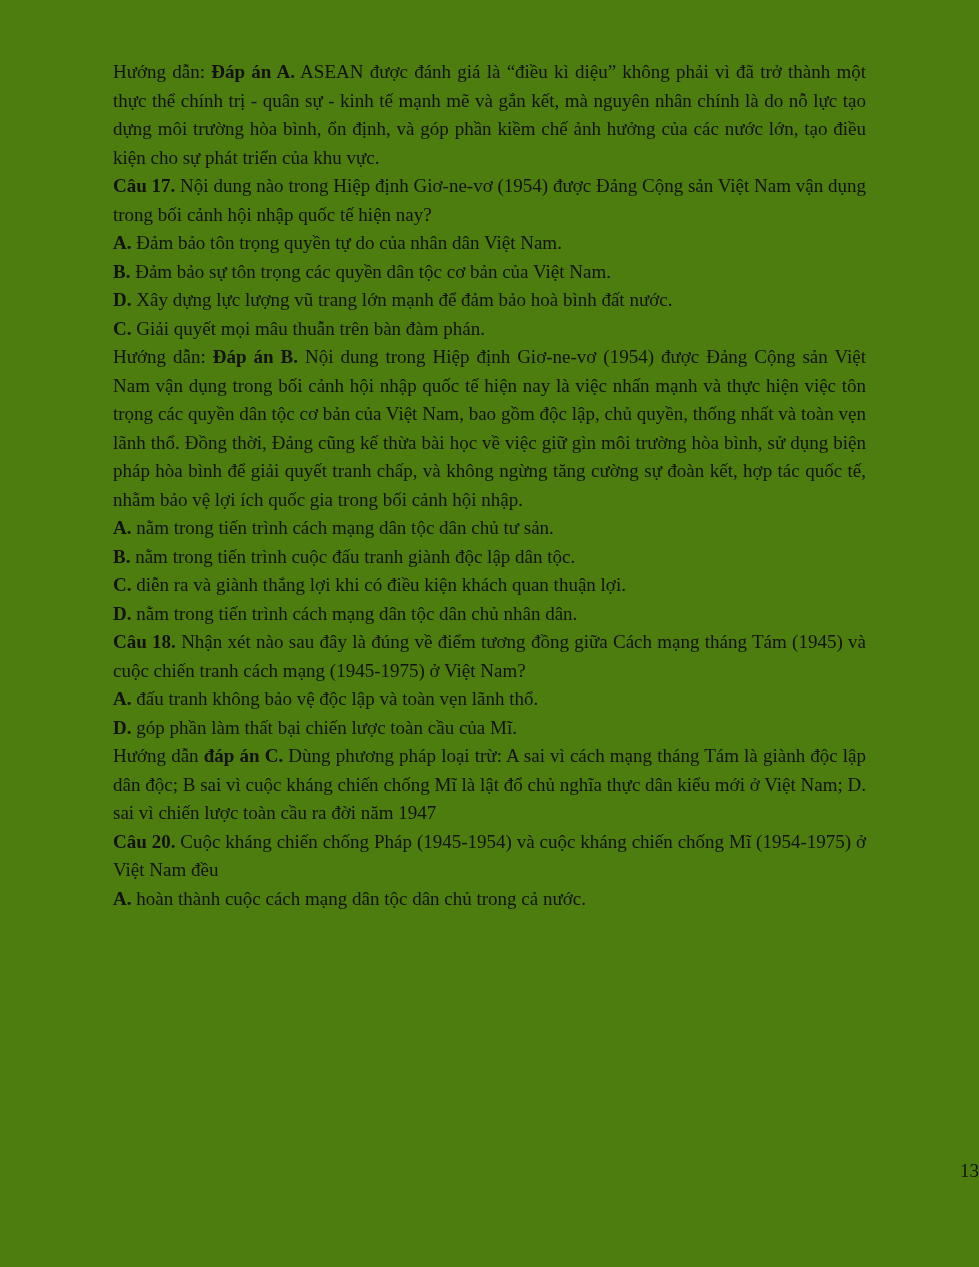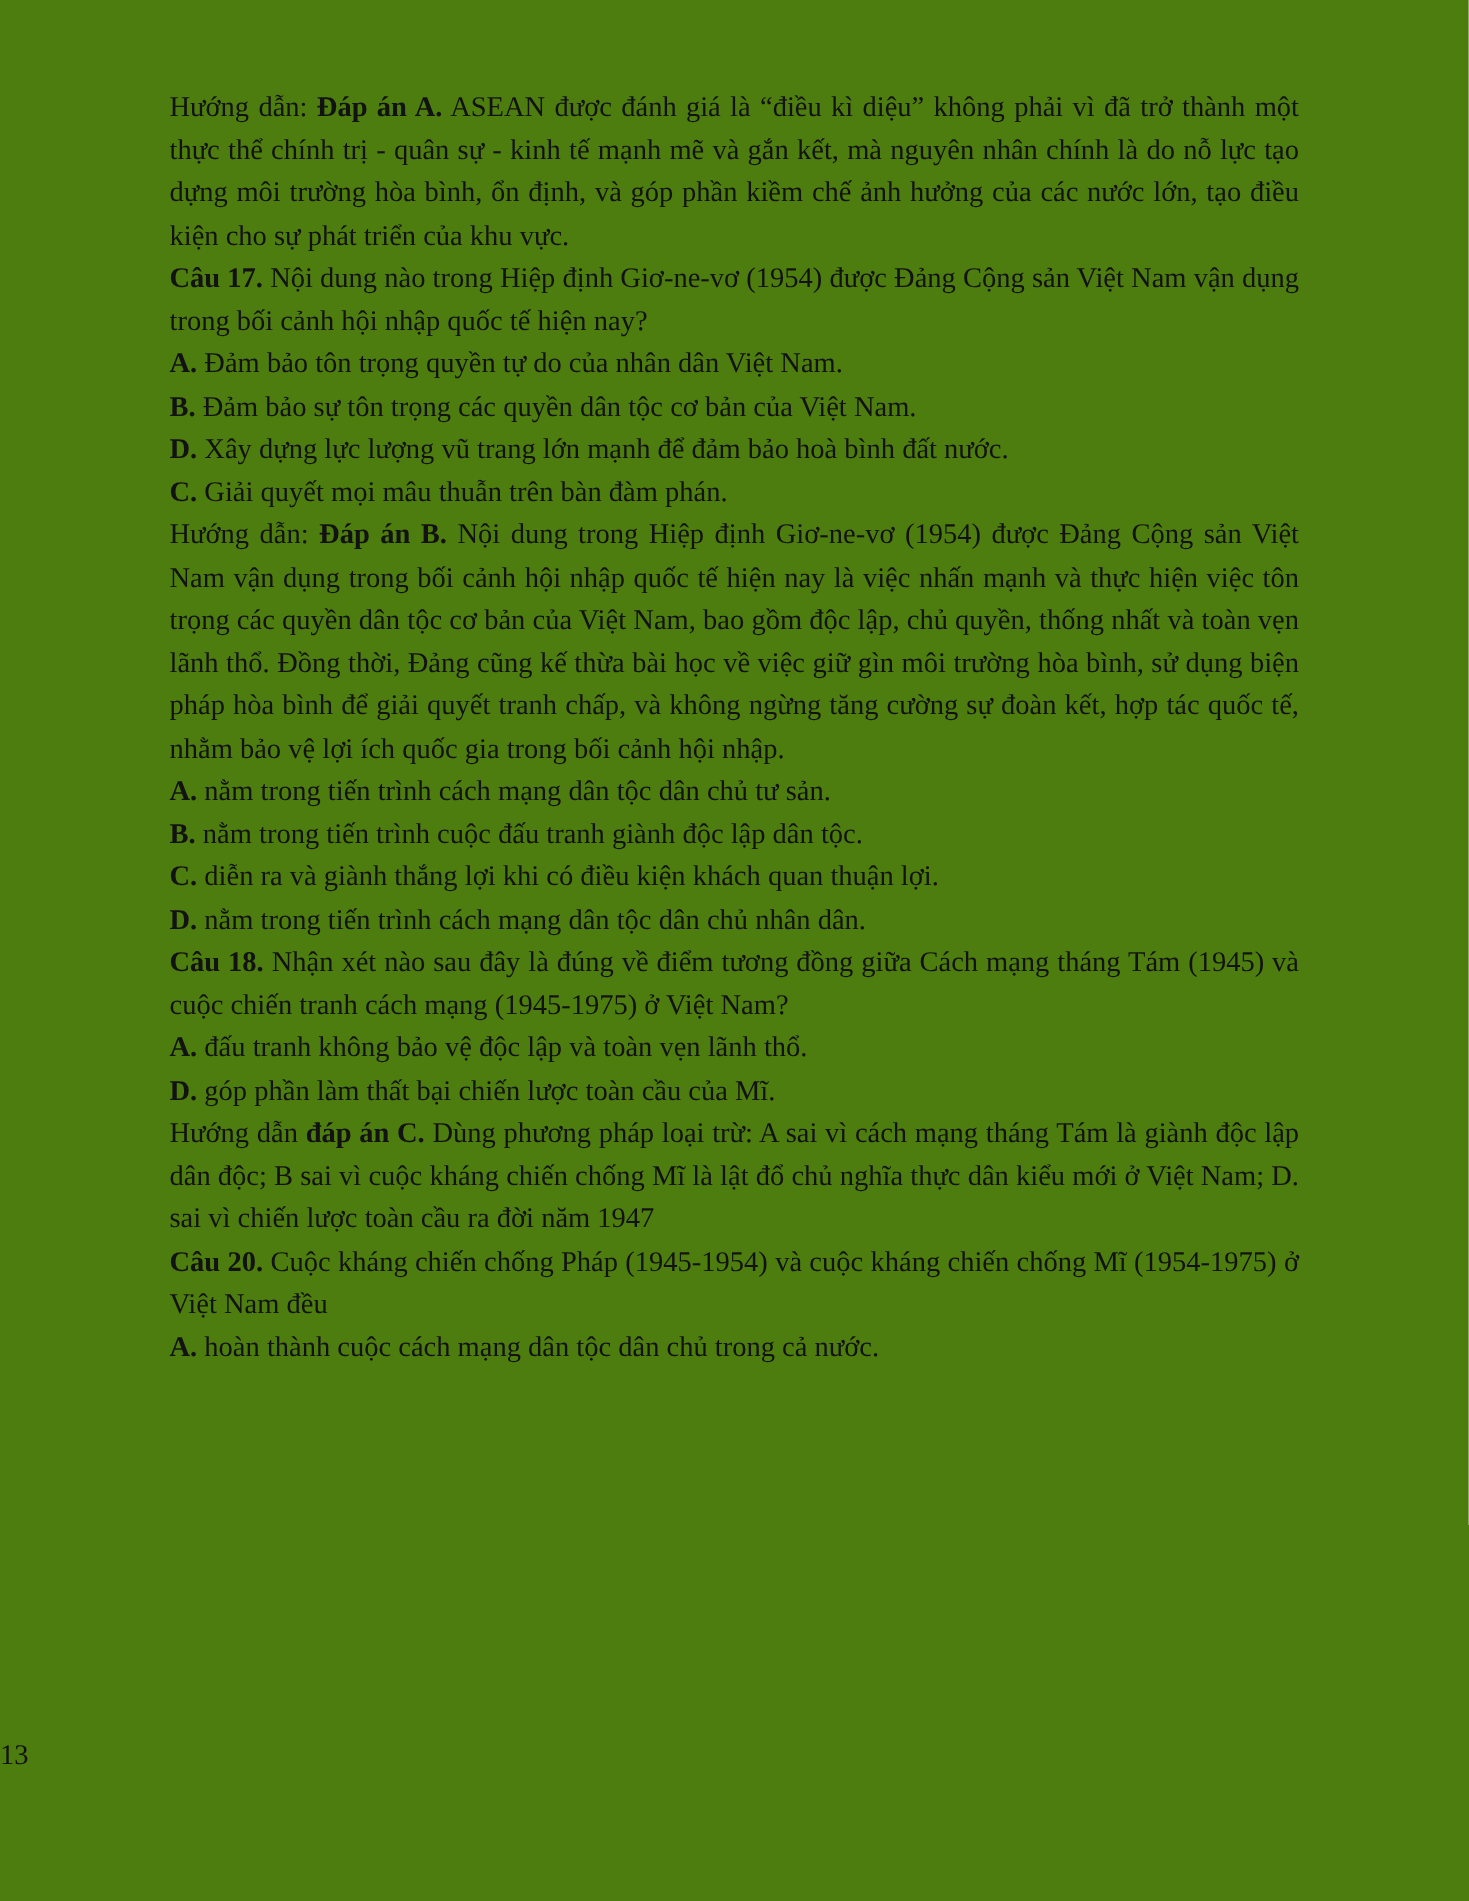--- a/index.html
+++ b/index.html
@@ -35,21 +35,21 @@
     text-justify: inter-word;
   }
   p.block b {
     font-weight: bold;
   }
   .page-number {
     position: absolute;
     top: 1157px;
     left: 0;
     width: 100%;
-    text-align: left;
+    text-align: right;
     font-size: 19px;
     line-height: 28.5px;
   }
 </style>
 </head>
 <body>
 
 <div class="page">
   <div class="content">
 

